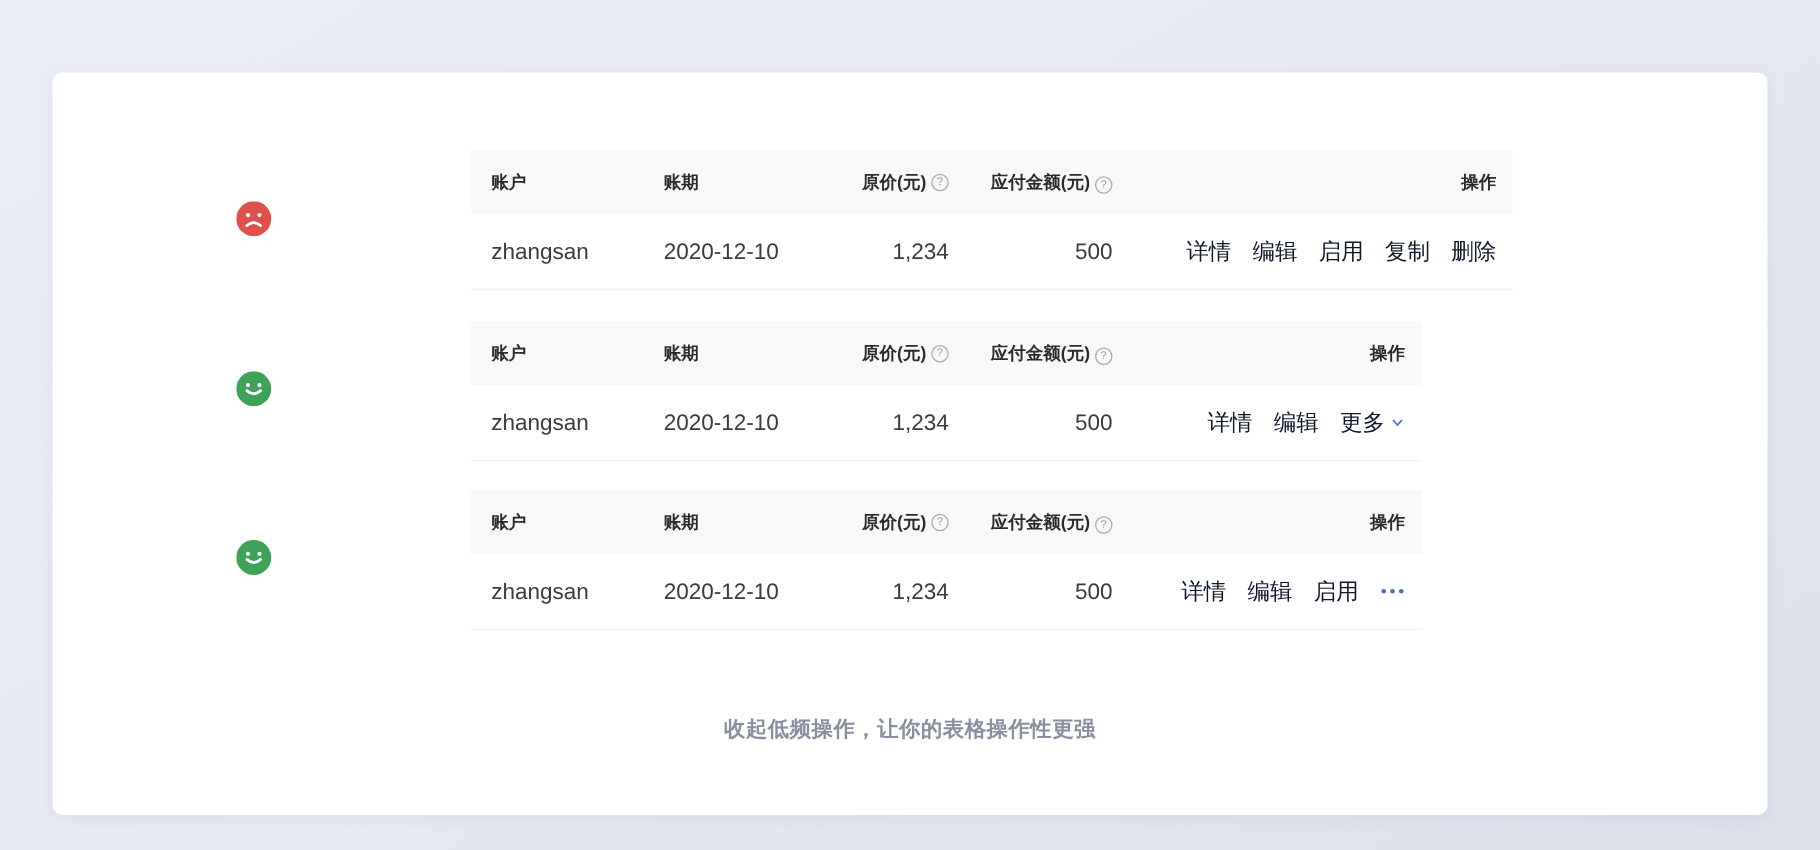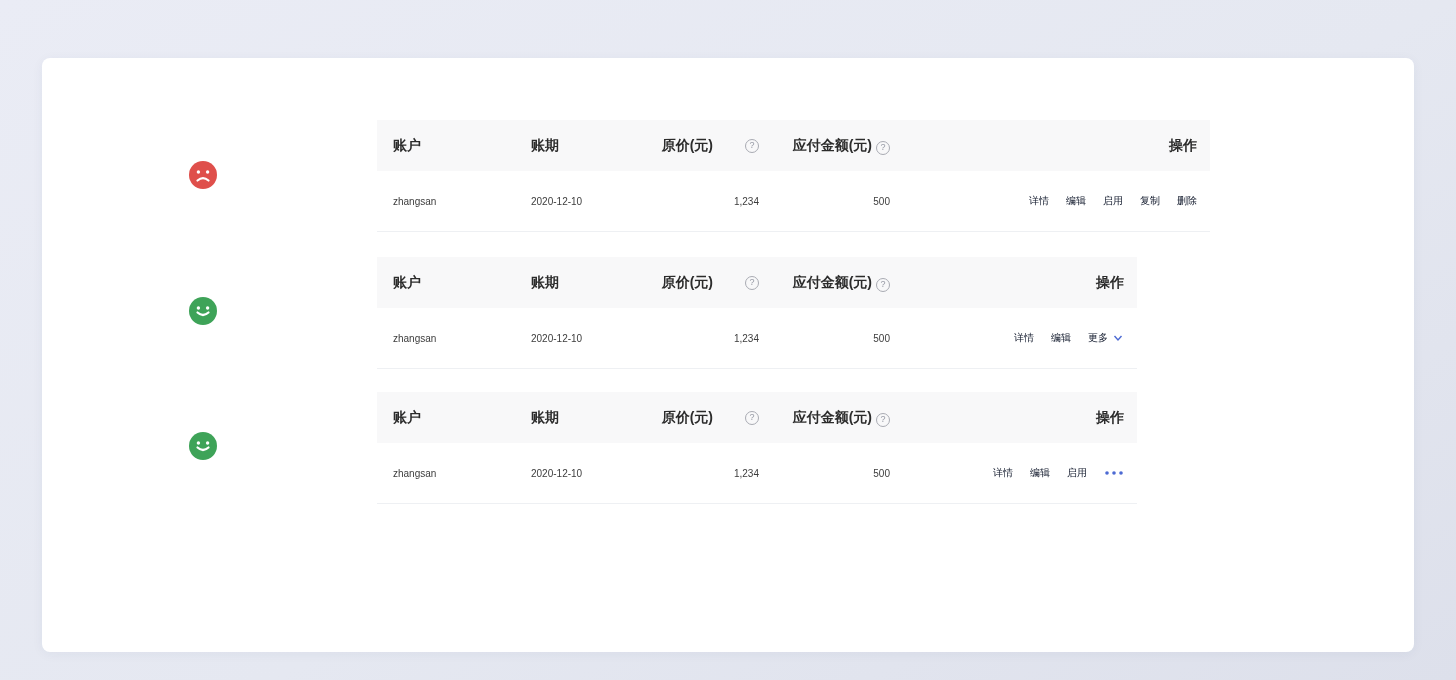--- a/index.html
+++ b/index.html
@@ -38,25 +38,25 @@
     display: flex; align-items: center;
     height: 51px;
     background: #f8f8f9;
     font-size: 14px; font-weight: 700; color: #2b2b2b;
   }
   .trow {
     display: flex; align-items: center;
     height: 61px;
     background: #ffffff;
     border-bottom: 1px solid #eef0f3;
-    font-size: 10px; color: #3c3c3c;
+    font-size: 18px; color: #3c3c3c;
   }
   .c1 { width: 130px; padding-left: 16px; text-align: left; }
   .c2 { width: 130px; text-align: left; margin-left: 24px; }
-  .c3 { width: 98px;  text-align: center; display: flex; justify-content: flex-end; align-items: center; gap: 28px; }
+  .c3 { width: 98px;  text-align: center; display: flex; justify-content: flex-end; align-items: center; }
   .c4 { width: 131px; text-align: right; display: flex; justify-content: flex-end; align-items: flex-end; }
   .c5 { flex: 1; text-align: center; padding-right: 13px;
         display: flex; justify-content: flex-end; align-items: center; }
 
   .help {
     display: inline-flex; align-items: center; justify-content: center;
     width: 14px; height: 14px; margin-left: 4px;
     border: 1px solid #a9abb3; border-radius: 50%;
     font-size: 9px; font-weight: 400; color: #9599a3;
     line-height: 1; cursor: pointer;
@@ -198,13 +198,14 @@
             <svg width="20" height="8" viewBox="0 0 20 8">
               <circle cx="3" cy="4" r="1.8" fill="#4c6ad3"></circle>
               <circle cx="10" cy="4" r="1.8" fill="#4c6ad3"></circle>
               <circle cx="17" cy="4" r="1.8" fill="#4c6ad3"></circle>
             </svg>
           </a>
       </div>
     </div>
   </div>
 
+  <div class="caption">收起低频操作，让你的表格操作性更强</div>
 </div>
 
 </body></html>

